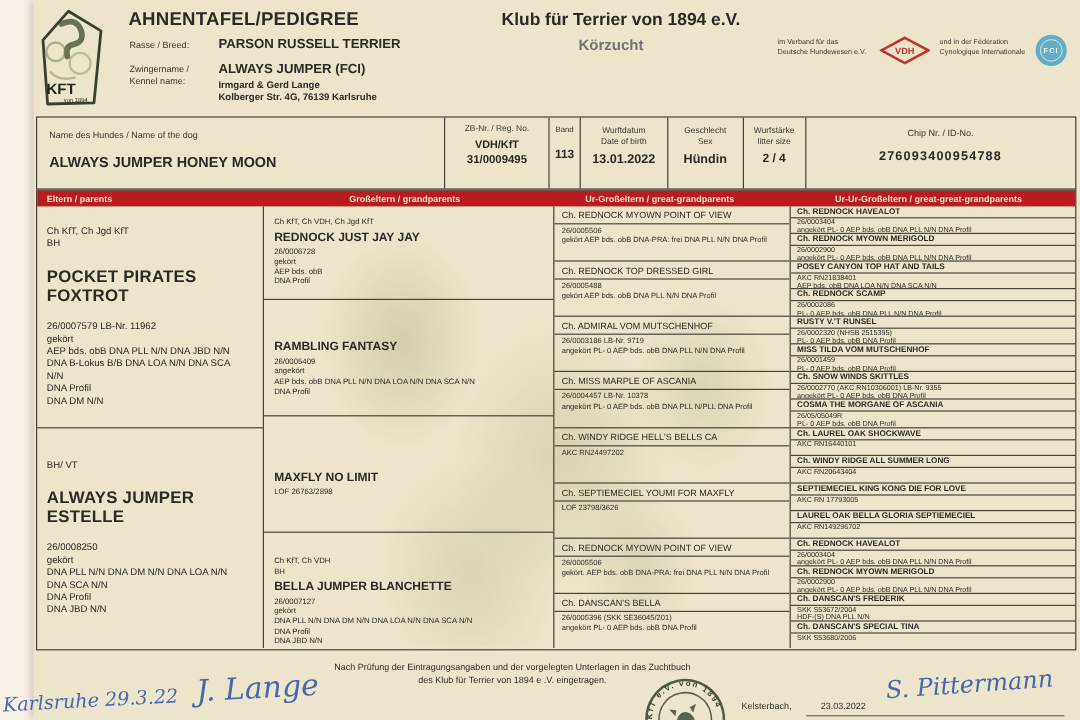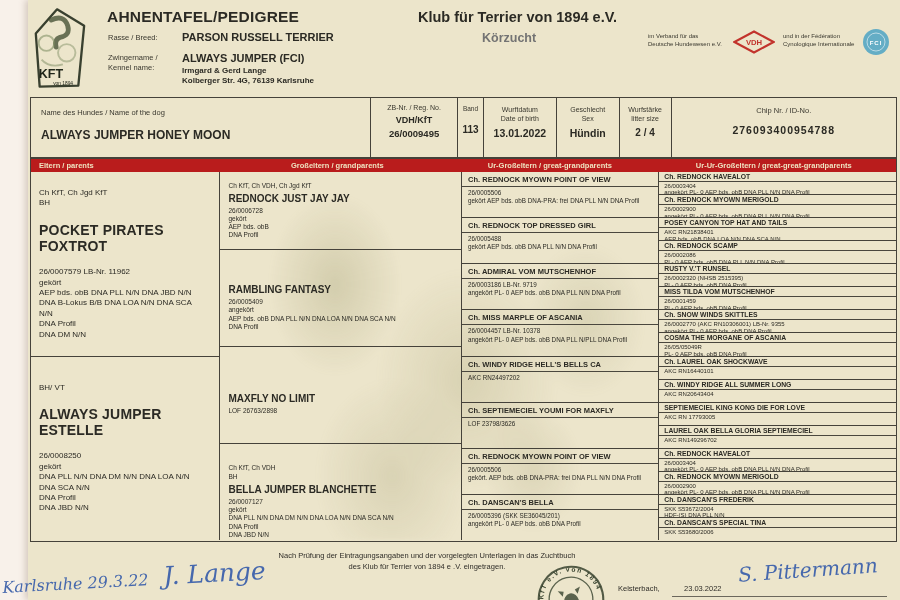--- a/index.html
+++ b/index.html
@@ -35,21 +35,21 @@
   .cell:last-child{border-bottom:none;}
   .parentcell{display:flex;flex-direction:column;justify-content:center;padding:6px 8px;}
   .parentcell .titles{font-size:8px;line-height:1.35;margin-bottom:13px;}
   .parentcell .pname{font-size:14px;font-weight:bold;letter-spacing:.2px;margin-bottom:13px;}
   .parentcell .details{font-size:8px;line-height:1.3;}
   .gpcell{display:flex;flex-direction:column;justify-content:center;padding:4px 8px;}
   .gpcell .titles{font-size:6.5px;line-height:1.3;margin-bottom:3px;}
   .gpcell .pname{font-size:10px;font-weight:bold;margin-bottom:3px;}
   .gpcell .details{font-size:6.5px;line-height:1.25;}
   .ggcell{padding:2px 6px 0;}
-  .ggcell .ggname{font-size:7.5px;font-weight:bold;margin:0 -6px;padding:1px 6px 2px;border-bottom:1px solid #4a473e;}
+  .ggcell .ggname{font-size:7.5px;font-weight:normal;margin:0 -6px;padding:1px 6px 2px;border-bottom:1px solid #4a473e;}
   .ggcell .details{font-size:6.3px;line-height:1.3;margin-top:2px;}
   .gggcell{padding:1px 5px 0;}
   .gggcell .ggname{font-size:6.8px;font-weight:bold;margin:0 -5px;padding:0 5px 1px;border-bottom:1px solid #4a473e;white-space:nowrap;}
   .gggcell .details{font-size:6px;line-height:1.08;margin-top:1px;}
   .hand{font-family:"DejaVu Serif",serif;font-style:italic;color:#4668ad;}
 </style>
 </head>
 <body>
 
 <div class="page">
@@ -99,21 +99,21 @@
   </div>
 
   <div class="inforow">
     <div style="width:341px;padding:10px 0 0 10px;">
       <div class="lbl">Name des Hundes / Name of the dog</div>
       <div class="b" style="font-size:12px;margin-top:11px;">ALWAYS JUMPER HONEY MOON</div>
     </div>
     <div style="width:87px;padding-top:6px;" class="cen">
       <div class="lbl" style="font-size:7px;">ZB-Nr. / Reg. No.</div>
       <div class="b" style="font-size:9px;margin-top:4px;">VDH/KfT</div>
-      <div class="b" style="font-size:9.5px;margin-top:3px;">26/0009495</div>
+      <div class="b" style="font-size:9.5px;margin-top:3px;">31/0009495</div>
     </div>
     <div style="width:26px;padding-top:7px;" class="cen">
       <div class="lbl" style="font-size:6.5px;">Band</div>
       <div class="b" style="font-size:10px;margin-top:12px;">113</div>
     </div>
     <div style="width:73px;padding-top:7px;" class="cen">
       <div class="lbl prelines" style="font-size:7px;line-height:1.3;">Wurftdatum
 Date of birth</div>
       <div class="b" style="font-size:10.5px;margin-top:4px;">13.01.2022</div>
     </div>

